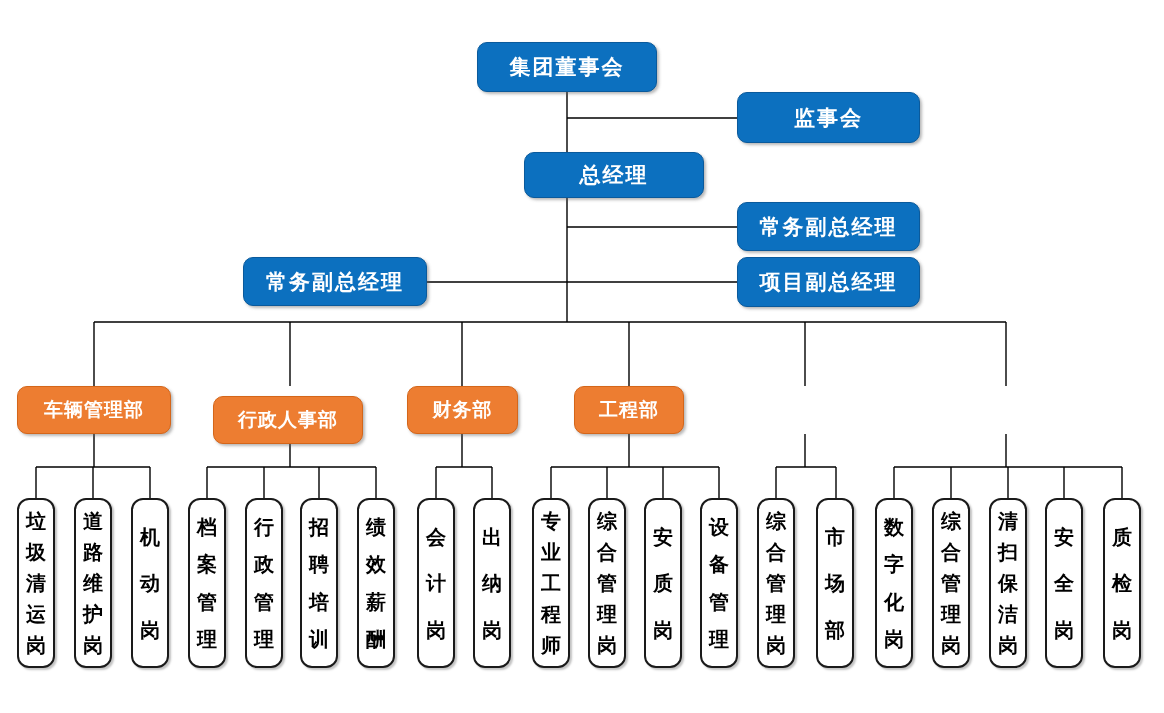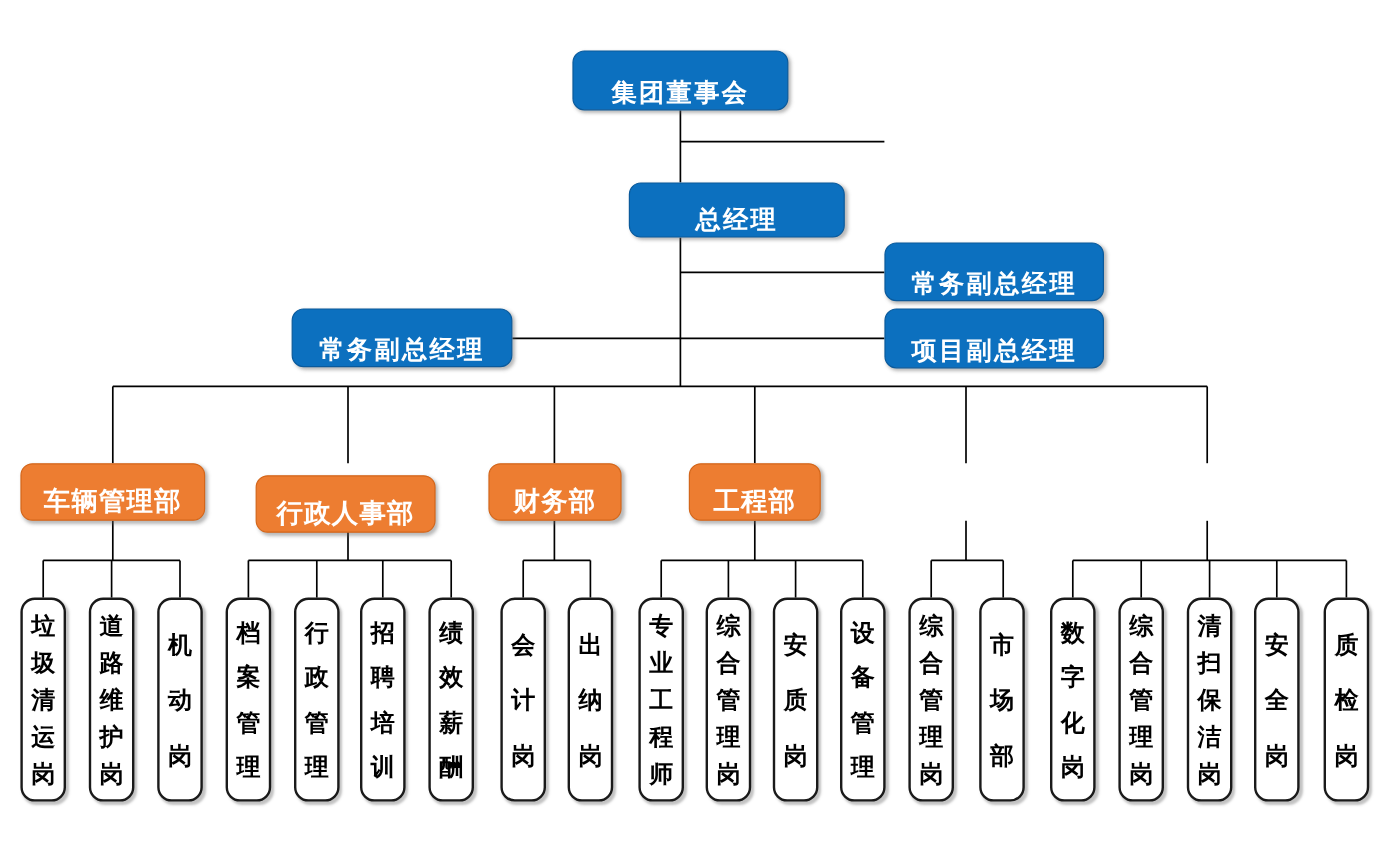--- a/index.html
+++ b/index.html
@@ -23,41 +23,41 @@
     height: 713px;
   }
   .wires line {
     stroke: #000000;
     stroke-width: 1.4;
   }
   .node {
     position: absolute;
     box-sizing: border-box;
     display: flex;
-    align-items: flex-end;
+    align-items: center;
     justify-content: center;
     text-align: center;
   }
   .blue {
     background: #0C70BF;
     border: 1px solid #0A5A9C;
     border-radius: 10px;
     color: #ffffff;
     font-weight: bold;
     font-size: 21px;
     letter-spacing: 2px;
     box-shadow: 2px 2px 3px rgba(100,100,100,0.45);
   }
   .orange {
     background: #ED7D31;
     border: 1.5px solid #D4661A;
     border-radius: 10px;
     color: #ffffff;
     font-weight: bold;
-    font-size: 22px;
+    font-size: 19px;
     letter-spacing: 1px;
     box-shadow: 2px 2px 3px rgba(100,100,100,0.45);
   }
   .vpos {
     position: absolute;
     box-sizing: border-box;
     width: 38px;
     height: 170px;
     top: 498px;
     background: #ffffff;
@@ -135,20 +135,23 @@
     <line x1="951" y1="467" x2="951" y2="498"></line>
     <line x1="1008" y1="467" x2="1008" y2="498"></line>
     <line x1="1064" y1="467" x2="1064" y2="498"></line>
     <line x1="1122" y1="467" x2="1122" y2="498"></line>
   </svg>
 
   <div class="node blue" style="left:477px; top:42px; width:180px; height:50px;">
     <span>集团董事会</span>
   </div>
 
+  <div class="node blue" style="left:737px; top:92px; width:183px; height:51px;">
+    <span>监事会</span>
+  </div>
 
   <div class="node blue" style="left:477px; top:152px; width:180px; height:46px;margin-left:47px;">
     <span>总经理</span>
   </div>
 
   <div class="node blue" style="left:737px; top:202px; width:183px; height:49px;font-family:Liberation Mono, monospace;">
     <span>常务副总经理</span>
   </div>
 
   <div class="node blue" style="left:243px; top:257px; width:184px; height:49px;">

